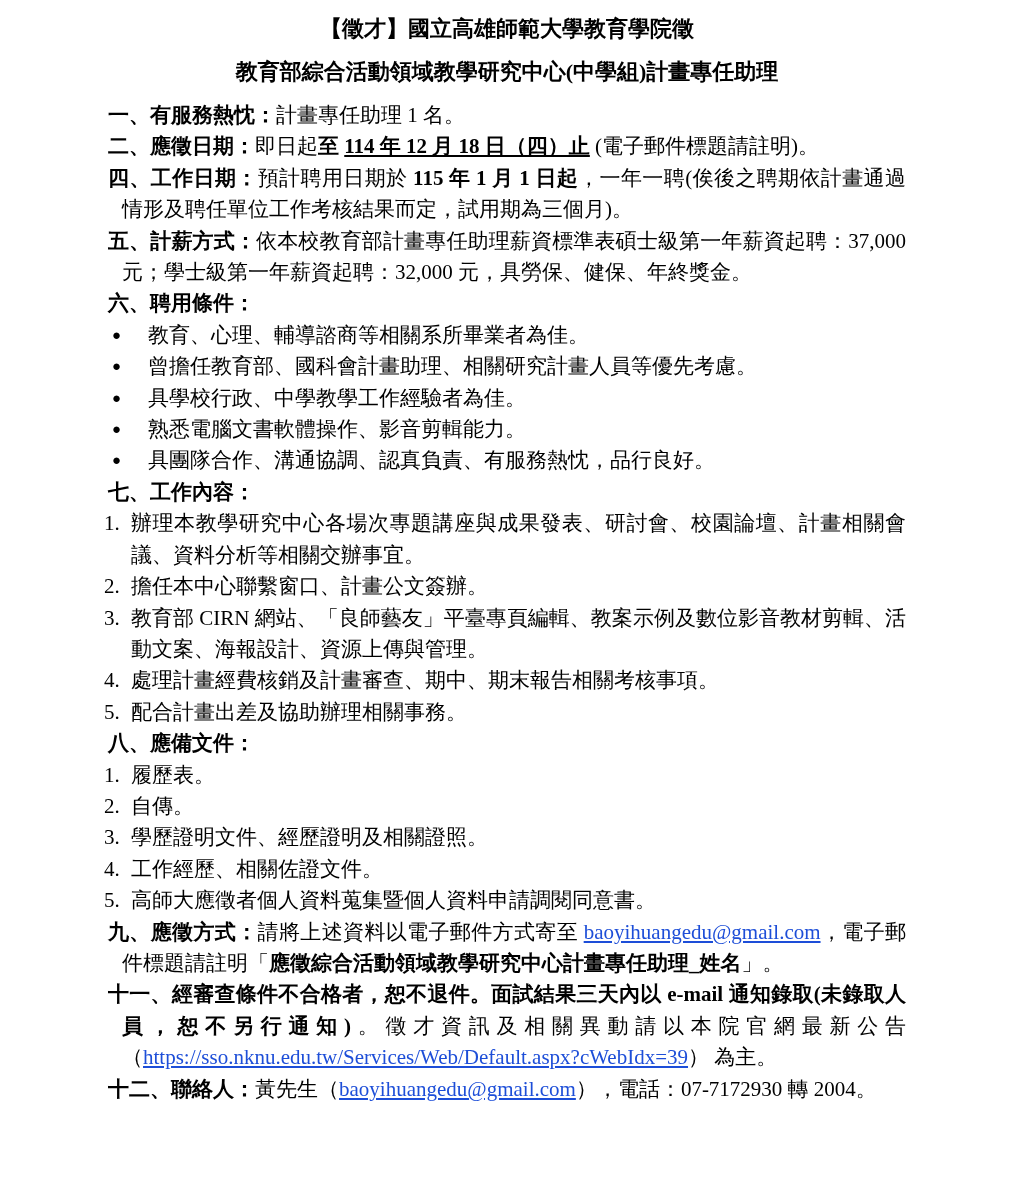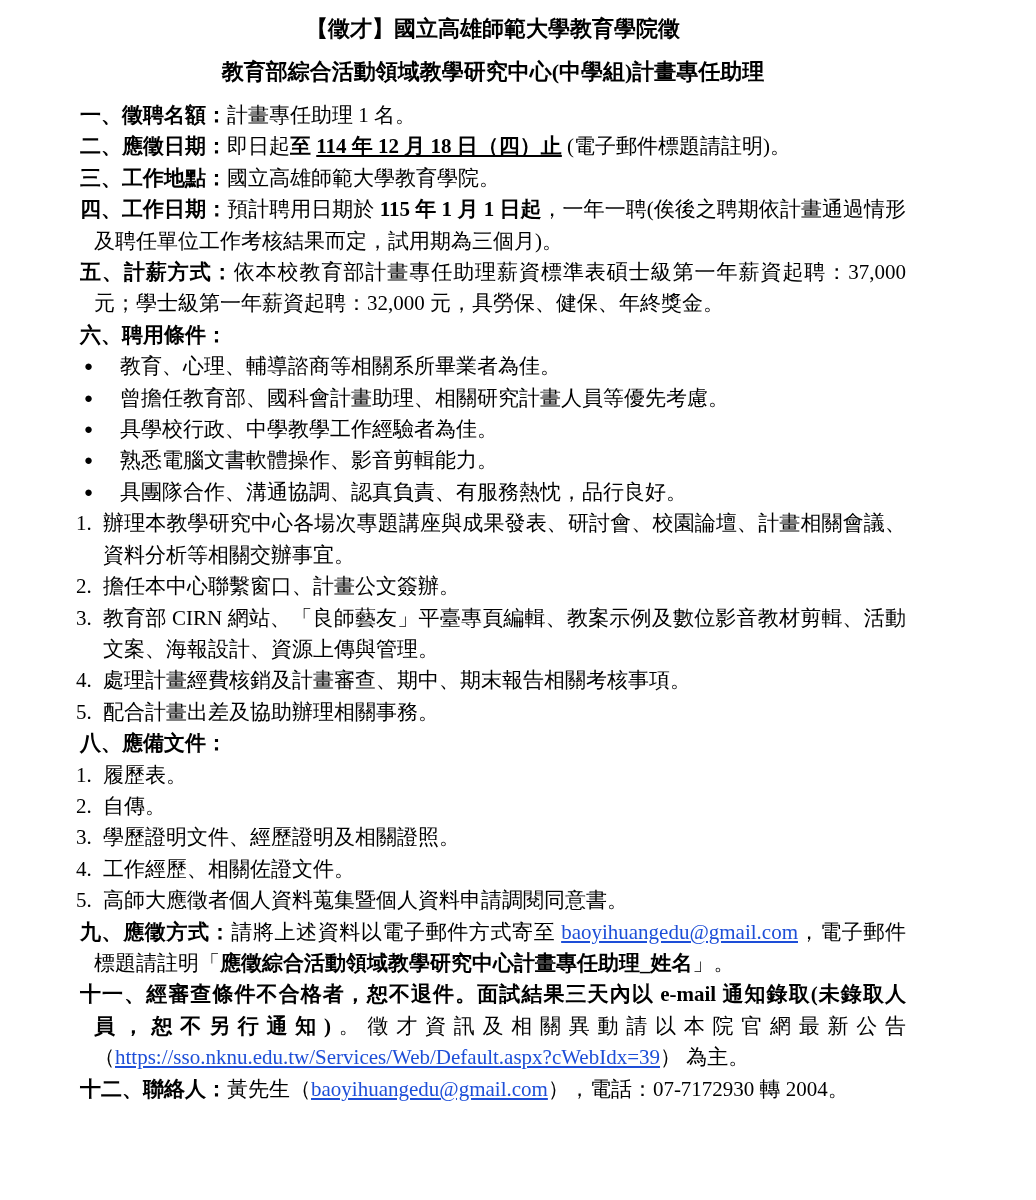--- a/index.html
+++ b/index.html
@@ -11,21 +11,21 @@
     width: 1036px;
     height: 1200px;
     overflow: hidden;
     color: #000000;
     font-family: "Liberation Serif", "DejaVu Serif", serif;
   }
   .page {
     box-sizing: border-box;
     width: 1036px;
     height: 898px;
-    padding: 14px 130px 0 80px;
+    padding: 14px 130px 0 108px;
   }
   .doc-title, .doc-subtitle {
     text-align: center;
     font-weight: bold;
     font-size: 22px;
     line-height: 30px;
   }
   .doc-subtitle { margin-top: 13px; }
   .content {
     margin-top: 13px;
@@ -61,25 +61,24 @@
 </head>
 <body>
 
 <div class="page">
 
   <div class="doc-title">【徵才】國立高雄師範大學教育學院徵</div>
   <div class="doc-subtitle">教育部綜合活動領域教學研究中心(中學組)計畫專任助理</div>
 
   <div class="content">
 
-    <p class="hang"><span class="b">一、徵聘名額：</span><span>計畫專任助理 1 名。</span></p>
+    <p class="hang"><span class="b">一、有服務熱忱：</span><span>計畫專任助理 1 名。</span></p>
 
     <p class="hang"><span class="b">二、應徵日期：</span><span>即日起</span><span class="b">至 </span><span class="b u">114 年 12 月 18 日（四）止</span><span> (電子郵件標題請註明)。</span></p>
 
-    <p class="hang"><span class="b">三、工作地點：</span><span>國立高雄師範大學教育學院。</span></p>
 
     <p class="hang"><span class="b">四、工作日期：</span><span>預計聘用日期於 </span><span class="b">115 年 1 月 1 日起</span><span>，一年一聘(俟後之聘期依計畫通過情形及聘任單位工作考核結果而定，試用期為三個月)。</span></p>
 
     <p class="hang"><span class="b">五、計薪方式：</span><span>依本校教育部計畫專任助理薪資標準表碩士級第一年薪資起聘：37,000 元；學士級第一年薪資起聘：32,000 元，具勞保、健保、年終獎金。</span></p>
 
     <p class="hang"><span class="b">六、聘用條件：</span></p>
 
     <div class="row bullet-row">
         <span class="marker">●</span>
         <div class="txt">教育、心理、輔導諮商等相關系所畢業者為佳。</div>
@@ -94,20 +93,21 @@
       </div>
     <div class="row bullet-row">
         <span class="marker">●</span>
         <div class="txt">熟悉電腦文書軟體操作、影音剪輯能力。</div>
       </div>
     <div class="row bullet-row">
         <span class="marker">●</span>
         <div class="txt">具團隊合作、溝通協調、認真負責、有服務熱忱，品行良好。</div>
       </div>
 
+    <p class="hang"><span class="b">七、工作內容：</span></p>
 
     <div class="row num-row">
         <span class="marker">1.</span>
         <div class="txt">辦理本教學研究中心各場次專題講座與成果發表、研討會、校園論壇、計畫相關會議、資料分析等相關交辦事宜。</div>
       </div>
     <div class="row num-row">
         <span class="marker">2.</span>
         <div class="txt">擔任本中心聯繫窗口、計畫公文簽辦。</div>
       </div>
     <div class="row num-row">

